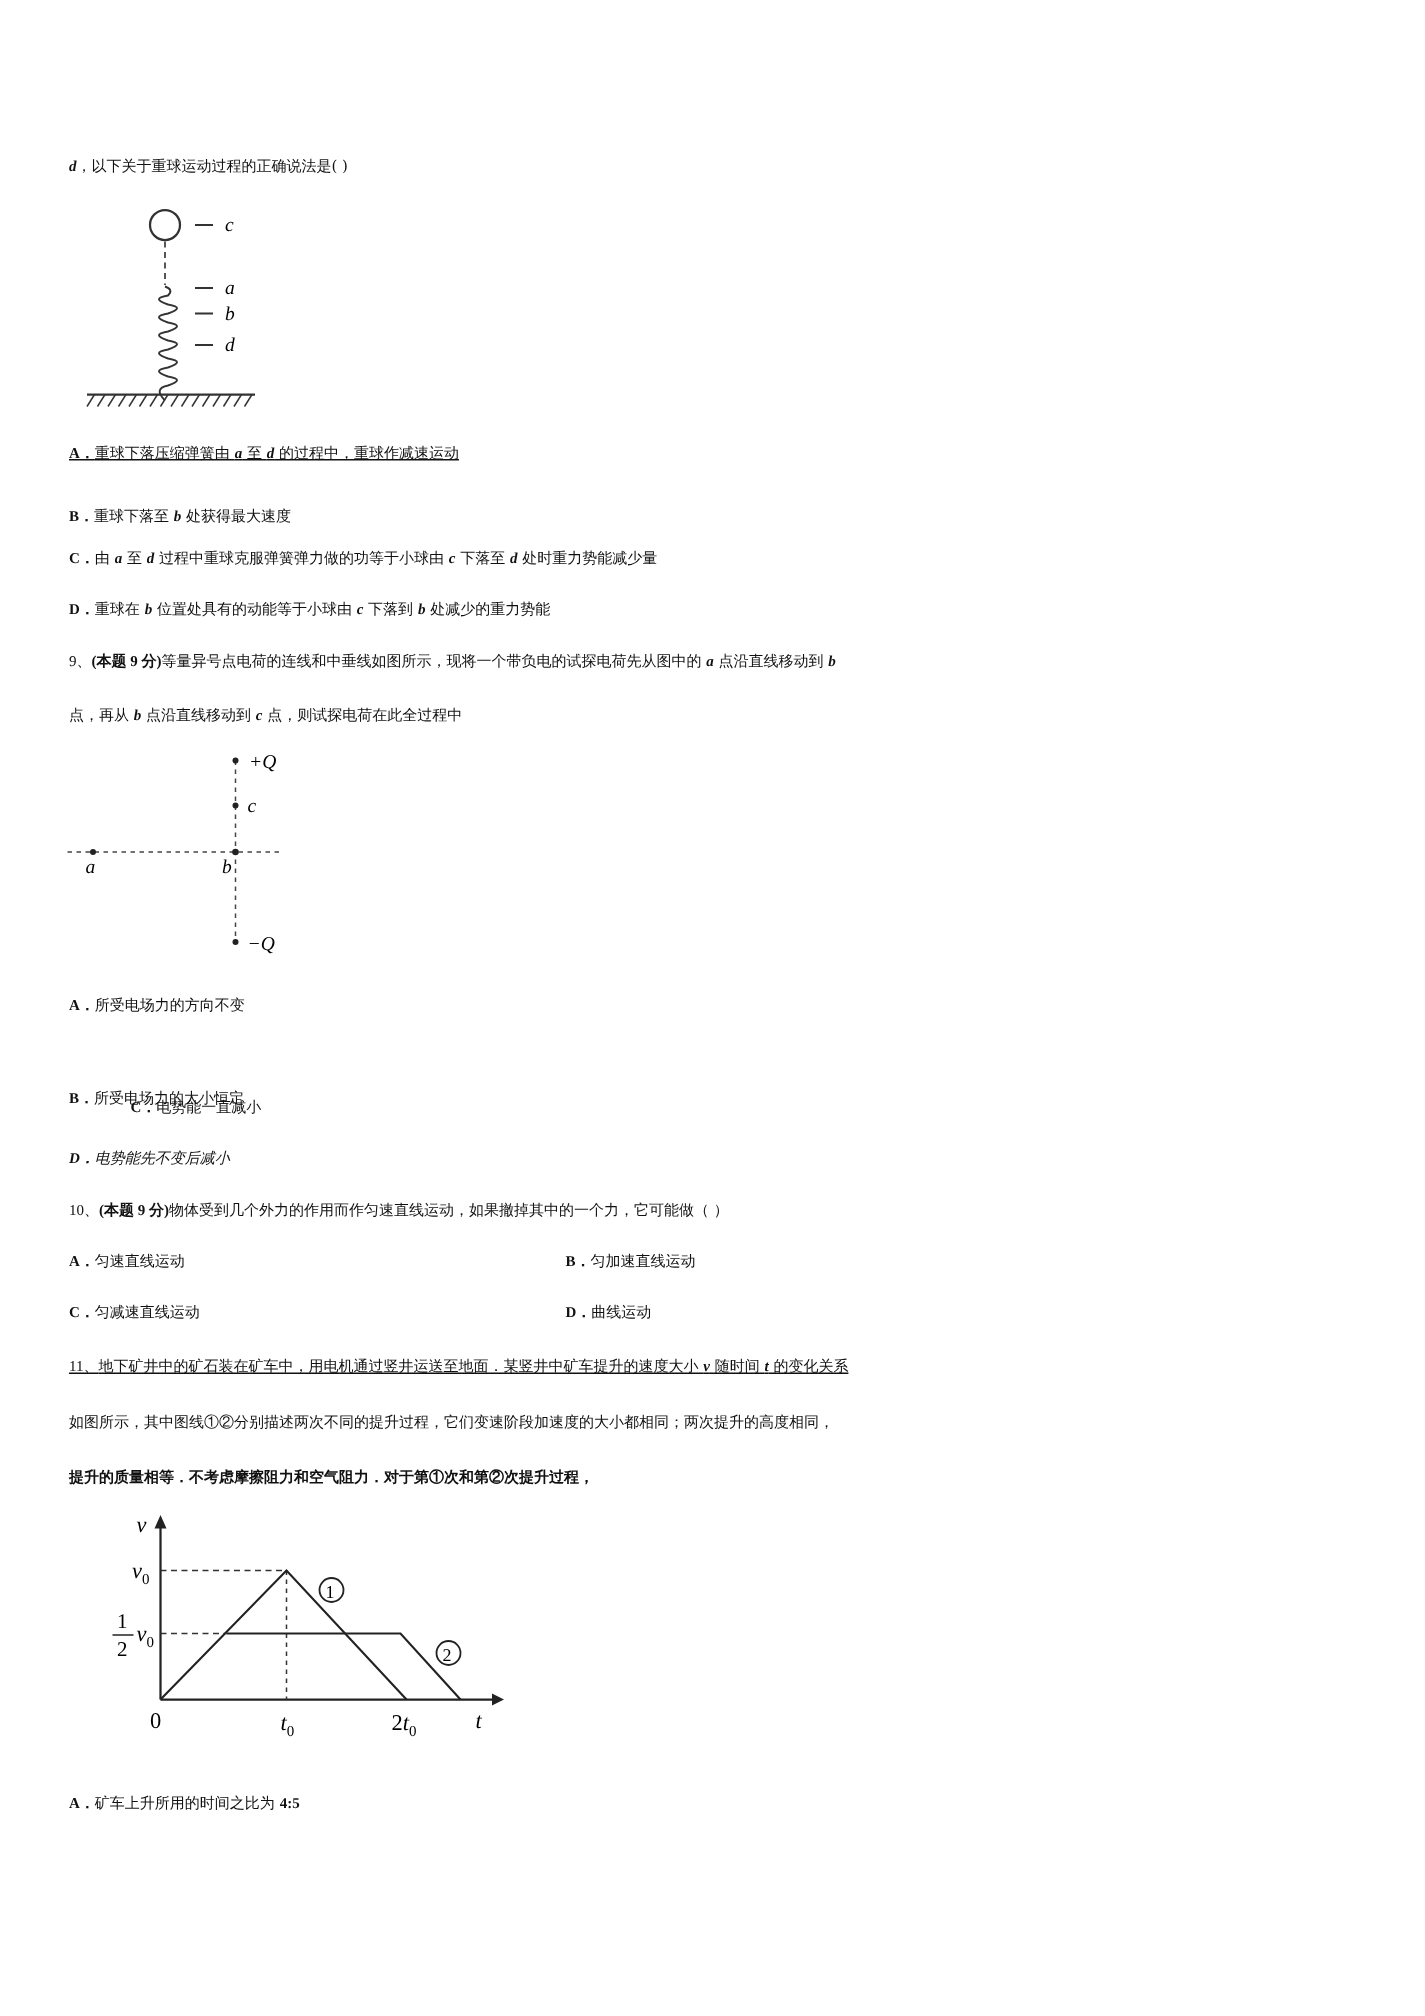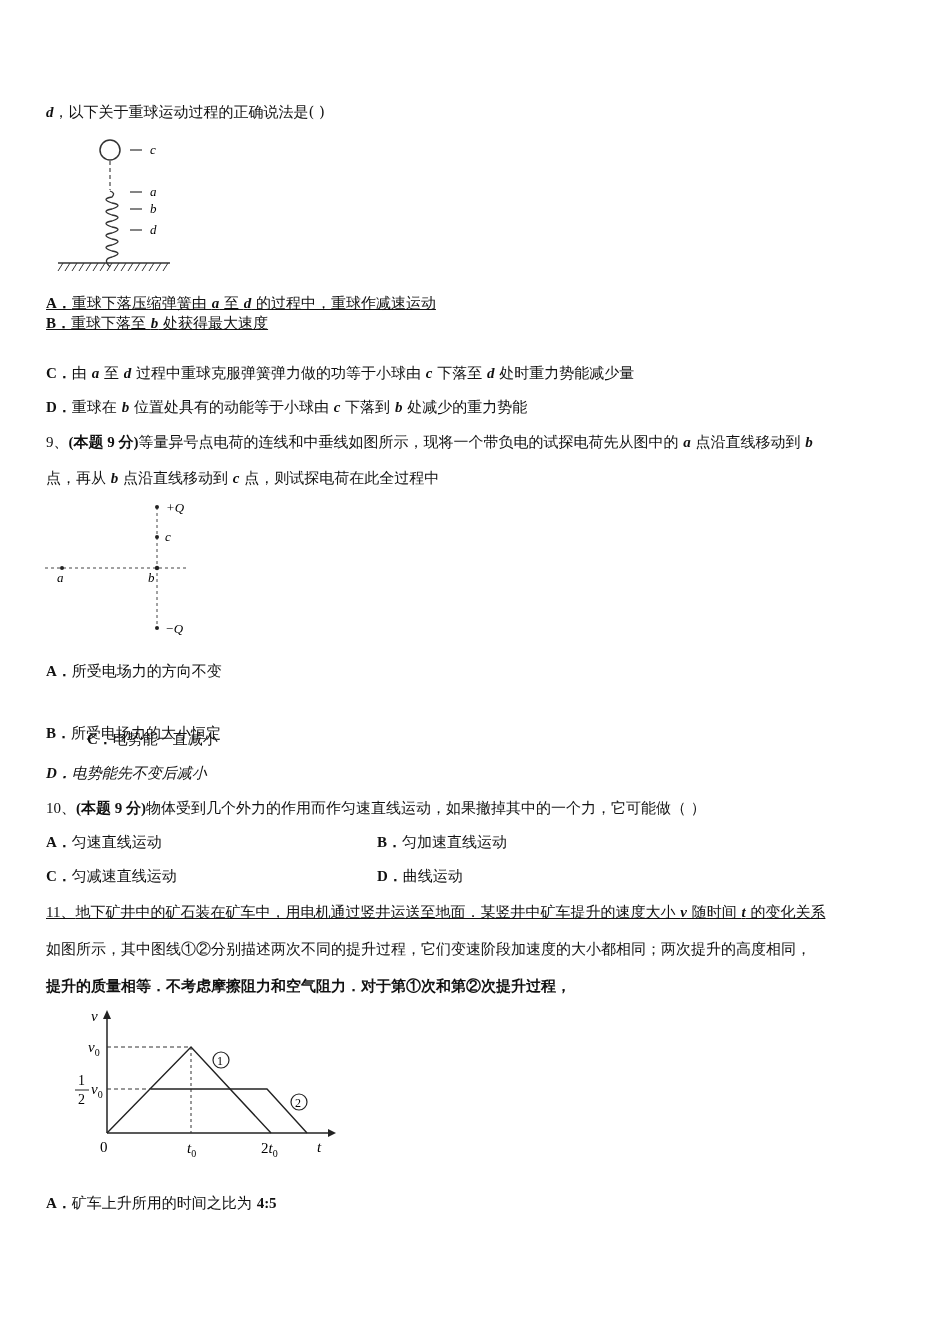--- a/index.html
+++ b/index.html
@@ -1,18 +1,18 @@
 <!DOCTYPE html>
 <html><head>
 <meta charset="utf-8">
 <style>
   html, body { margin: 0; padding: 0; background: #ffffff; }
   body { width: 950px; height: 1344px; position: relative; overflow: hidden;
          font-family: "DejaVu Serif", "Liberation Serif", serif; color: #111; }
-  .line { position: absolute; left: 46px; font-size: 15px; line-height: 20px; white-space: nowrap; }
+  .line { position: absolute; left: 46px; font-size: 10px; line-height: 20px; white-space: nowrap; }
   .opt-label { font-family: "Liberation Serif", serif; font-weight: bold; }
   .i { font-family: "Liberation Serif", serif; font-style: italic; font-weight: bold; }
   .num { font-family: "Liberation Serif", serif; }
   .fig { position: absolute; }
   svg text { font-family: "Liberation Serif", serif; }
 </style>
 </head>
 <body>
 
 <div class="line" style="top:102px;">
@@ -52,21 +52,21 @@
     <text x="95" y="19" font-size="13" font-style="italic">c</text>
     <text x="95" y="61" font-size="13" font-style="italic">a</text>
     <text x="95" y="78" font-size="13" font-style="italic">b</text>
     <text x="95" y="99" font-size="13" font-style="italic">d</text>
   </svg>
 </div>
 
 <div class="line" style="top:293px;text-decoration:underline;">
   <span class="opt-label">A．</span><span>重球下落压缩弹簧由 </span><span class="i">a</span><span> 至 </span><span class="i">d</span><span> 的过程中，重球作减速运动</span>
 </div>
-<div class="line" style="top:313px;text-decoration:underline;">
+<div class="line" style="top:335px;">
   <span class="opt-label">B．</span><span>重球下落至 </span><span class="i">b</span><span> 处获得最大速度</span>
 </div>
 <div class="line" style="top:363px;">
   <span class="opt-label">C．</span><span>由 </span><span class="i">a</span><span> 至 </span><span class="i">d</span><span> 过程中重球克服弹簧弹力做的功等于小球由 </span><span class="i">c</span><span> 下落至 </span><span class="i">d</span><span> 处时重力势能减少量</span>
 </div>
 <div class="line" style="top:397px;">
   <span class="opt-label">D．</span><span>重球在 </span><span class="i">b</span><span> 位置处具有的动能等于小球由 </span><span class="i">c</span><span> 下落到 </span><span class="i">b</span><span> 处减少的重力势能</span>
 </div>
 
 <div class="line" style="top:432px;">

